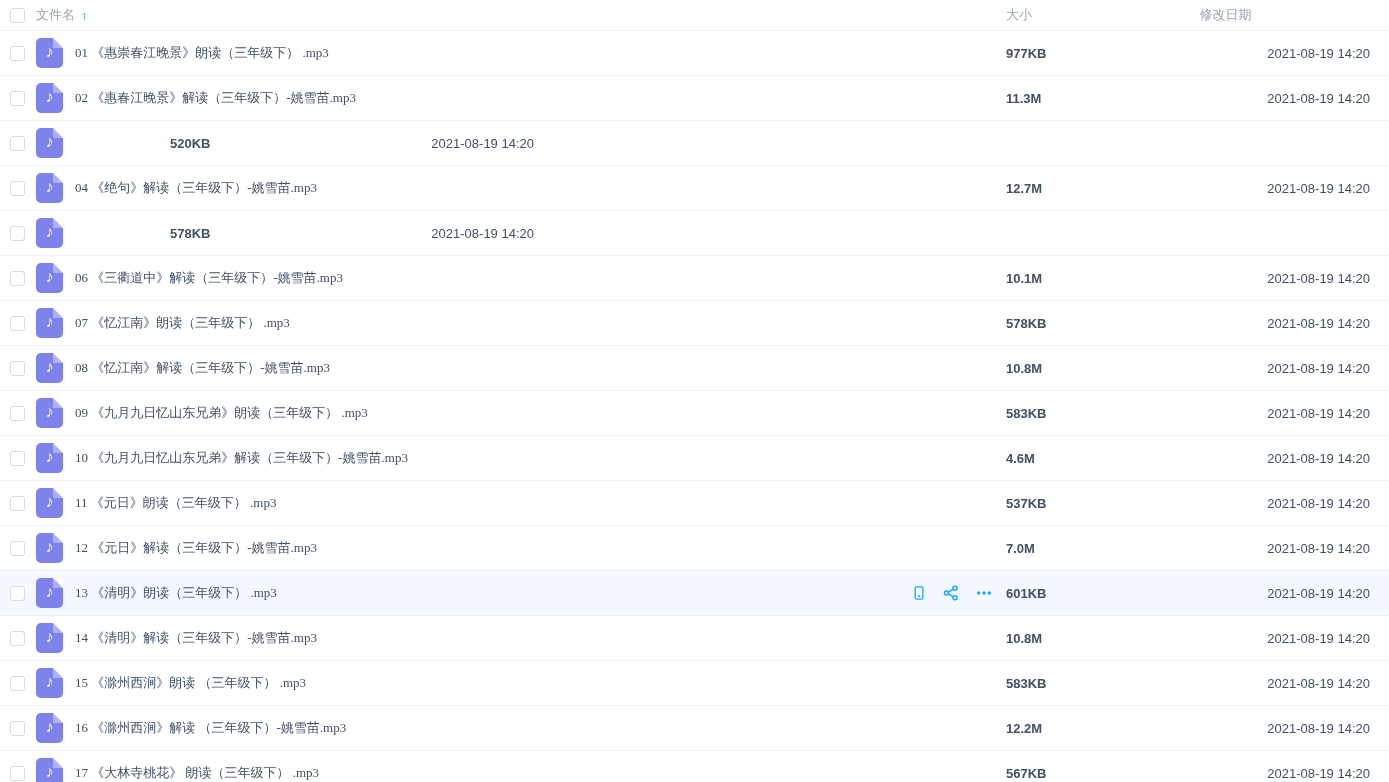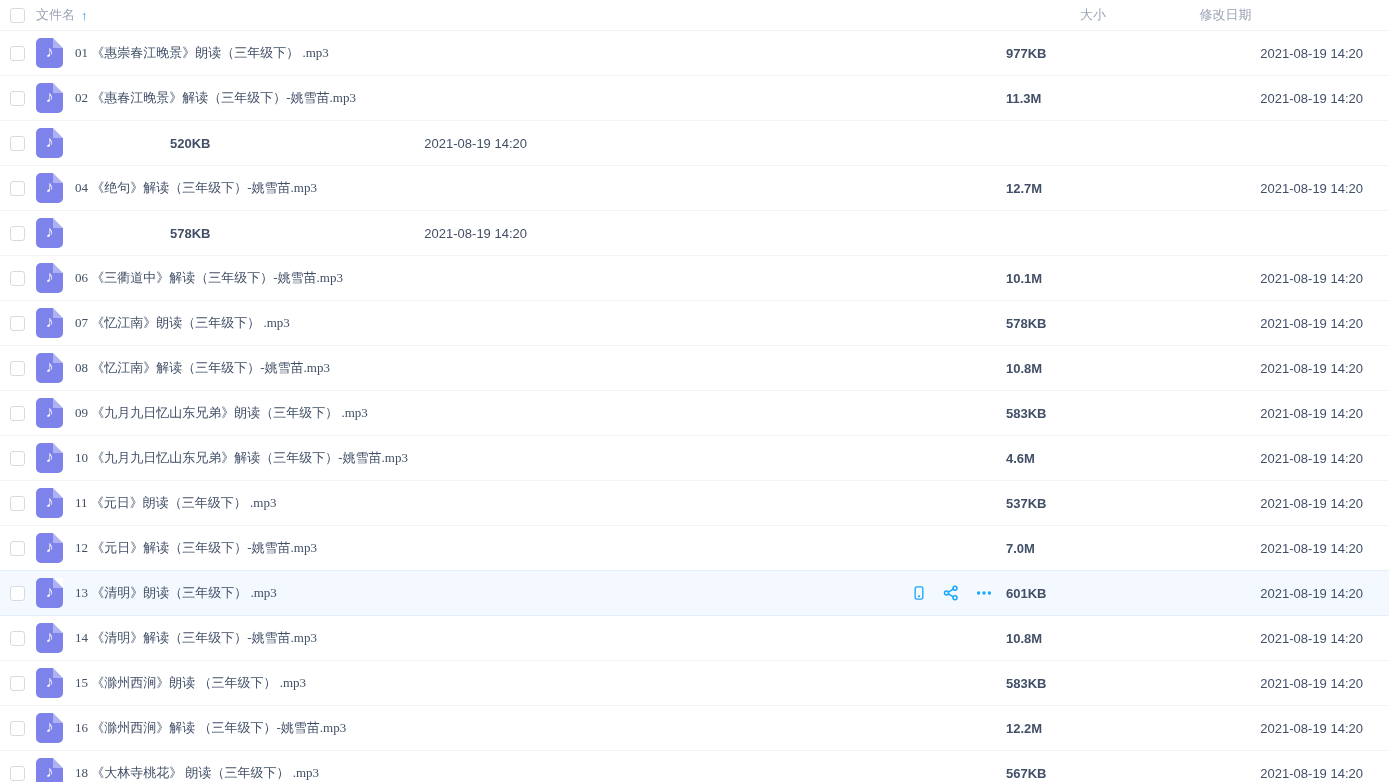--- a/index.html
+++ b/index.html
@@ -5,21 +5,21 @@
   * { box-sizing: border-box; }
   html,body { margin:0; padding:0; }
   body { font-family:"Liberation Sans","DejaVu Sans",sans-serif; background:#fff; }
   .app { width:1389px; height:782px; background:#fff; overflow:hidden; position:relative; }
 
   
   .header-row { display:flex; align-items:center; height:31px; border-bottom:1px solid #eef1f6;
                 font-size:13px; color:#9aa3b5; }
   .hdr-name-cell { flex:1; display:flex; align-items:center; gap:6px; }
   .sort-arrow { color:#1890f8; font-size:13px; font-weight:bold; cursor:pointer; }
-  .hdr-size-cell { width:100px;text-align:right; }
+  .hdr-size-cell { width:100px; }
   .hdr-date-cell { width:283px; text-align:center; padding-right:44px; }
 
   
   .row { display:flex; align-items:center; height:45px; border-bottom:1px solid #f1f4f8;
          font-size:13px; color:#414f67; }
   .row.hovered { background:#f3f9fe; border-bottom-color:#e2eefa; box-shadow:0 -1px 0 #e2eefa; }
 
   .c-check { width:36px; padding-left:10px; display:flex; align-items:center; }
   .checkbox { width:15px; height:15px; border:1px solid #d5dbe3; border-radius:3px;
               background:#fff; cursor:pointer; flex:none; }
@@ -33,21 +33,21 @@
   .file-icon .note { color:#fff; font-size:16px; line-height:1; position:relative; z-index:1;
                transform:translateY(-1px); }
 
   .c-name { flex:1; white-space:nowrap; overflow:hidden; text-overflow:ellipsis; cursor:pointer;font-family:Liberation Serif, serif; }
 
   .c-actions { width:95px; display:flex; align-items:center; gap:15px; visibility:hidden; }
   .row.hovered .c-actions { visibility:visible; }
   .action-icon { cursor:pointer; display:flex; align-items:center; }
 
   .c-size { width:100px;font-weight:bold; }
-  .c-date { width:283px; text-align:right; padding-right:26px; }
+  .c-date { width:283px; text-align:right; padding-right:19px; }
 </style>
 </head>
 <body>
 
 <div class="app">
 
   <div class="header-row">
     <div class="c-check">
       <span class="checkbox"></span>
     </div>
@@ -673,21 +673,21 @@
   <div class="row">
     <div class="c-check">
       <span class="checkbox"></span>
     </div>
     <div class="c-icon">
       <span class="file-icon">
         <span class="fold"></span>
         <span class="note">♪</span>
       </span>
     </div>
-    <div class="c-name">18 《大林寺桃花》 朗读（三年级下） .mp3</div>
+    <div class="c-name">17 《大林寺桃花》 朗读（三年级下） .mp3</div>
     <div class="c-actions">
       <span class="action-icon">
         <svg width="16" height="18" viewBox="0 0 18 18" fill="none">
           <rect x="4.7" y="2.2" width="8.6" height="13.6" rx="1.6" stroke="#18a8f9" stroke-width="1.5"></rect>
           <circle cx="9" cy="12.6" r="1.2" fill="#18a8f9"></circle>
         </svg>
       </span>
       <span class="action-icon">
         <svg width="18" height="18" viewBox="0 0 18 18" fill="none">
           <circle cx="13" cy="4.2" r="2" stroke="#18a8f9" stroke-width="1.5"></circle>

